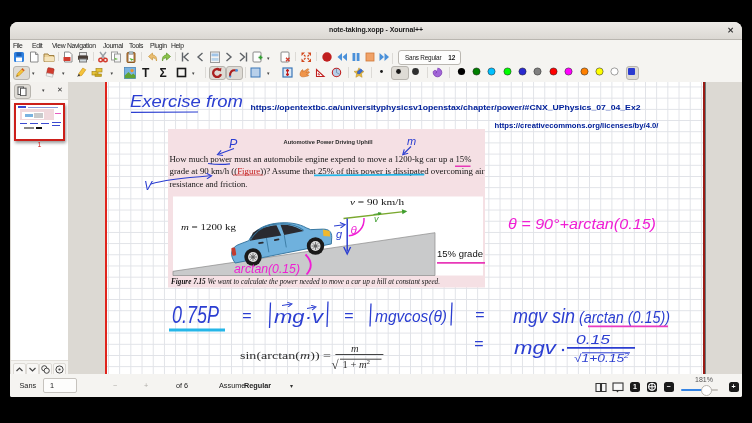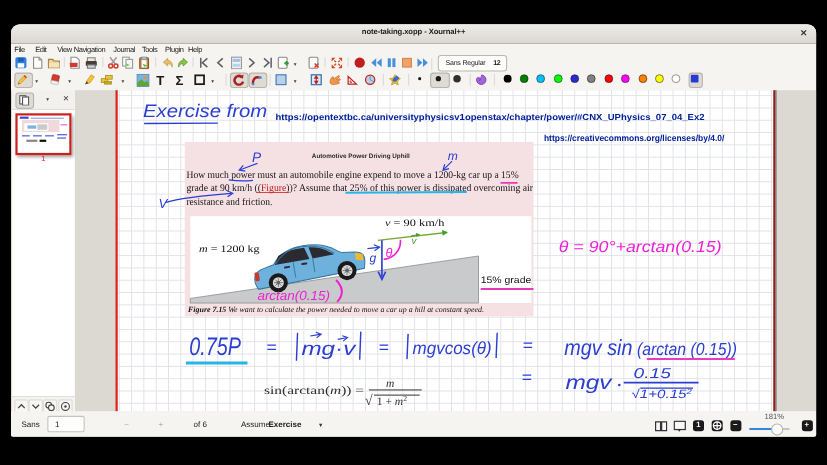--- a/index.html
+++ b/index.html
@@ -448,21 +448,21 @@
       </div>
     </div>
   </div>
   <div id="status">
     <span class="abs" style="left:9.5px;top:7px">Sans</span>
     <div class="abs" style="left:33px;top:3.5px;width:32px;height:13px;background:#fdfdfc;border:1px solid #c6c3be;border-radius:2px;font-size:7.3px;line-height:13px;"><span style="margin-left:6px">1</span></div>
     <span class="abs" style="left:103px;top:7px;color:#b0ada8">−</span>
     <span class="abs" style="left:134px;top:7px;color:#b0ada8">+</span>
     <span class="abs" style="left:166px;top:7px">of 6</span>
     <span class="abs" style="left:209px;top:7px">Assume</span>
-    <span class="abs" style="left:234px;top:7px;font-weight:bold">Exercise</span>
+    <span class="abs" style="left:234px;top:7px;font-weight:bold">Regular</span>
     <span class="abs" style="left:280px;top:7.5px;font-size:6px;color:#333">▾</span>
     <svg class="abs" style="left:585px;top:8px" width="12" height="11">
         <path d="M1 1.5h4.5v8H1zM6.5 1.5H11v8H6.5z" fill="#f8f8f8" stroke="#333" stroke-width="1.1"></path>
       </svg>
     <svg class="abs" style="left:602px;top:8px" width="12" height="11">
         <rect x="1" y="1" width="10" height="7.5" fill="#f8f8f8" stroke="#333" stroke-width="1.1"></rect>
         <path d="M4 8.5l1.5 2 1.5-2" fill="#333"></path>
       </svg>
     <div class="blk" style="left:620px;top:8px">1</div>
     <div class="blk" style="left:637px;top:8px;font-size:8px">⨁</div>

